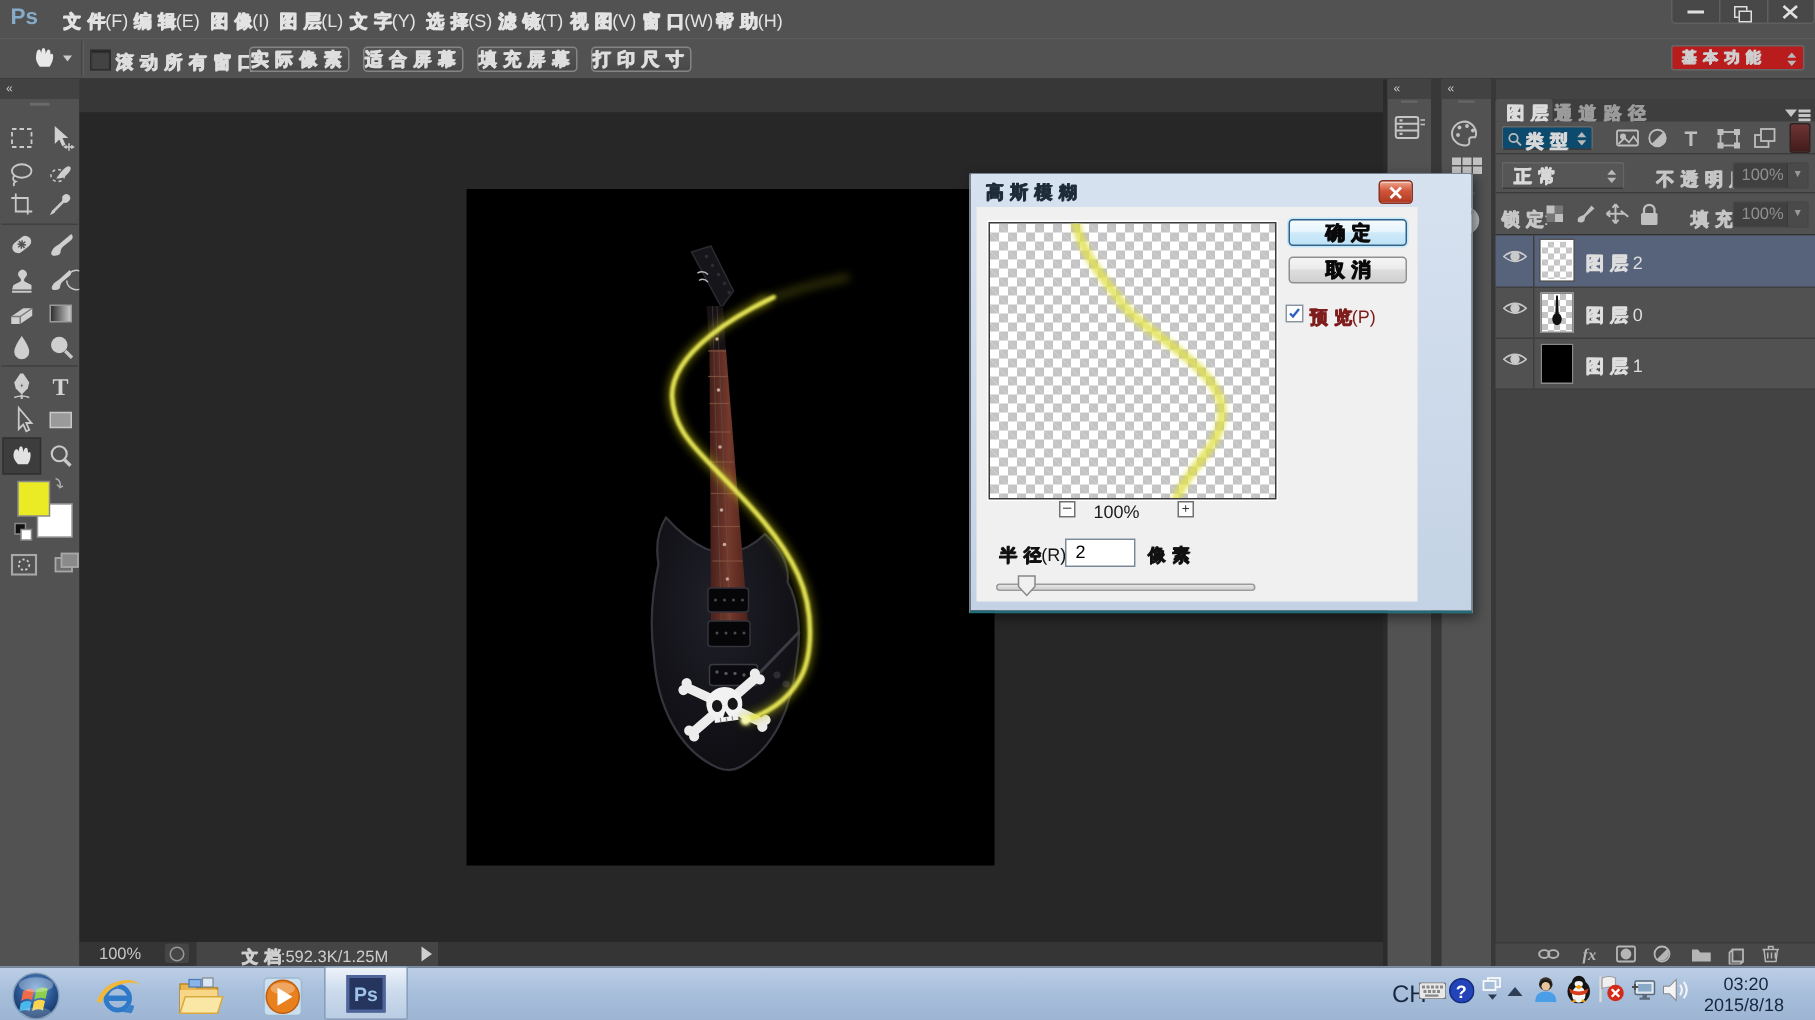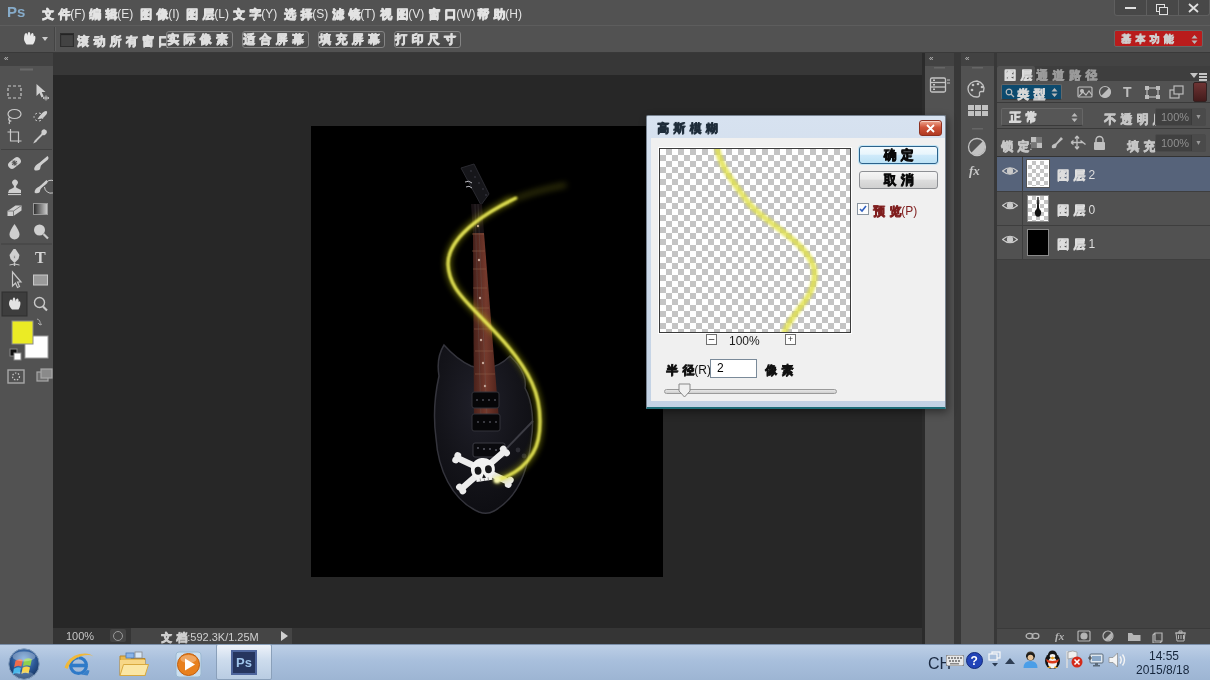--- a/index.html
+++ b/index.html
@@ -6,21 +6,21 @@
 #app{position:absolute;left:0;top:0;width:1210px;height:680px}
 .abs{position:absolute}
 .cjk{letter-spacing:4.2px;margin-right:-4.2px;font-weight:bold;text-shadow:0.7px 0 currentColor,0 0.7px currentColor}
 .txt{white-space:nowrap}
 
 #menubar{left:0;top:0;width:1210px;height:25px;background:#525252}
 #optbar{left:0;top:25px;width:1210px;height:28px;background:#525252;border-top:1px solid #5d5d5d;border-bottom:1px solid #393939;box-sizing:border-box}
 .menuitem{top:6px;font-size:12px;color:#e3e3e3}
 #pslogo{left:7px;top:3px;font-size:15px;font-weight:bold;color:#86abc9}
 .winbtns{left:1114px;top:0;width:96px;height:16px;background:#484848;border:1px solid #5f5f5f;border-top:none;border-radius:0 0 3px 3px;box-sizing:border-box}
-.optbtn{top:31px;height:17px;background:linear-gradient(#555,#484848);border:1px solid #848484;border-radius:3px;box-sizing:border-box;color:#dedede;font-size:12px;text-align:center;line-height:15px}
+.optbtn{top:31px;height:17px;background:linear-gradient(#555,#484848);border:1px solid #848484;border-radius:3px;box-sizing:border-box;color:#dedede;font-size:12px;text-align:left;line-height:15px}
 
 #tooldock{left:0;top:53px;width:53px;height:591px;background:#525252}
 #tooldock .hdr{position:absolute;left:0;top:0;width:53px;height:13px;background:#424242;color:#c9c9c9;font-size:8px;line-height:12px;padding-left:4px;box-sizing:border-box}
 
 #tabbar{left:53px;top:53px;width:869px;height:22px;background:#373737}
 #doctab .cjk{letter-spacing:1.2px;margin-right:-1.2px}
 #doctab{left:72px;top:53px;width:188px;height:22px;background:#484848;border-right:1px solid #2e2e2e;box-sizing:border-box;color:#d2d2d2;font-size:11px;line-height:21px;white-space:nowrap;overflow:hidden}
 #pasteboard{left:53px;top:75px;width:869px;height:553px;background:#272727}
 #canvas{left:311px;top:126px;width:352px;height:451px;background:#000}
 #statusbar{left:53px;top:628px;width:869px;height:16px;background:#353535;color:#c6c6c6;font-size:11px}
@@ -33,21 +33,21 @@
 #panel{left:997px;top:53px;width:213px;height:591px;background:#434343}
 .dhdr{position:absolute;left:0;top:0;width:100%;height:13px;background:#424242;box-sizing:border-box;color:#c9c9c9;font-size:8px;line-height:12px}
 .prow{position:absolute;left:0;width:213px;background:#525252;box-sizing:border-box}
 .combo{position:absolute;background:#565656;border:1px solid #666;border-bottom-color:#3a3a3a;border-radius:2px;box-sizing:border-box;color:#d8d8d8;font-size:12px}
 .combo.dis{background:#404040;color:#8f8f8f;border-color:#4a4a4a;font-size:11px}
 .lrow{position:absolute;left:0;width:213px;height:34px;background:#515151;border-bottom:1px solid #3e3e3e;box-sizing:border-box}
 .lthumb{position:absolute;left:30px;top:3px;width:22px;height:27px;box-sizing:border-box}
 .checker{background-image:linear-gradient(45deg,#c4c4c4 25%,transparent 25%,transparent 75%,#c4c4c4 75%),linear-gradient(45deg,#c4c4c4 25%,transparent 25%,transparent 75%,#c4c4c4 75%);background-size:8px 8px;background-position:0 0,4px 4px;background-color:#fff}
 .lname{position:absolute;left:60px;top:10px;font-size:12px;color:#dedede}
 
-#dlg{left:646px;top:115px;width:300px;height:294px;background:linear-gradient(#d7e2f0,#c3d2e4);border:1px solid #77828f;border-bottom:2px solid #1e6d77;box-sizing:border-box;box-shadow:2px 3px 8px rgba(0,0,0,.45);border-radius:2px 2px 0 0}
+#dlg{left:646px;top:115px;width:336px;height:294px;background:linear-gradient(#d7e2f0,#c3d2e4);border:1px solid #77828f;border-bottom:2px solid #1e6d77;box-sizing:border-box;box-shadow:2px 3px 8px rgba(0,0,0,.45);border-radius:2px 2px 0 0}
 #dlgc{position:absolute;left:4px;top:22px;width:294px;height:263px;background:#f0f0f0}
 
 #taskbar{left:0;top:644px;width:1210px;height:36px;background:linear-gradient(#bdcfe6,#a8bfdc 45%,#9db5d3);border-top:1px solid #7a8ea8;box-sizing:border-box}
 </style></head><body>
 <div id="app">
 <div class="abs" id="menubar"></div>
 <div class="abs" id="pslogo">Ps</div>
 <div class="abs menuitem txt" style="left:42px"><span class="cjk">文件</span>(F)</div>
 <div class="abs menuitem txt" style="left:89px"><span class="cjk">编辑</span>(E)</div>
 <div class="abs menuitem txt" style="left:140px"><span class="cjk">图像</span>(I)</div>
@@ -602,15 +602,15 @@
 <svg class="abs" style="left:1087px;top:652px" width="17" height="16" viewBox="0 0 17 16">
       <rect x="3" y="2" width="13" height="9" rx="1" fill="#dfe8f0" stroke="#5a6a7a" stroke-width="1"></rect>
       <rect x="5" y="4" width="9" height="5" fill="#8aa8c8"></rect>
       <path d="M8 11 l3 0 l0 2 l2 0 l0 1.5 l-7 0 l0 -1.5 l2 0z" fill="#5a6a7a"></path>
       <path d="M1 6 l4 0 m-2 -2 l0 4" stroke="#4a4a4a" stroke-width="1.2"></path>
     </svg>
 <svg class="abs" style="left:1108px;top:652px" width="18" height="16" viewBox="0 0 18 16">
       <path d="M1 5.5 l4 0 l4.5 -4.5 l0 14 l-4.5 -4.5 l-4 0z" fill="#f4f4f4" stroke="#888" stroke-width=".7"></path>
       <path d="M12 4.5 q2.5 3.5 0 7 M14.5 2.5 q4 5.5 0 11" fill="none" stroke="#f4f4f4" stroke-width="1.4"></path>
     </svg>
-<div class="abs txt" style="left:1149px;top:649px;font-size:12px;color:#16263c">14:55</div>
+<div class="abs txt" style="left:1149px;top:649px;font-size:12px;color:#16263c">03:20</div>
 <div class="abs txt" style="left:1136px;top:663px;font-size:12px;color:#16263c">2015/8/18</div>
 </div>
 
 </body></html>

